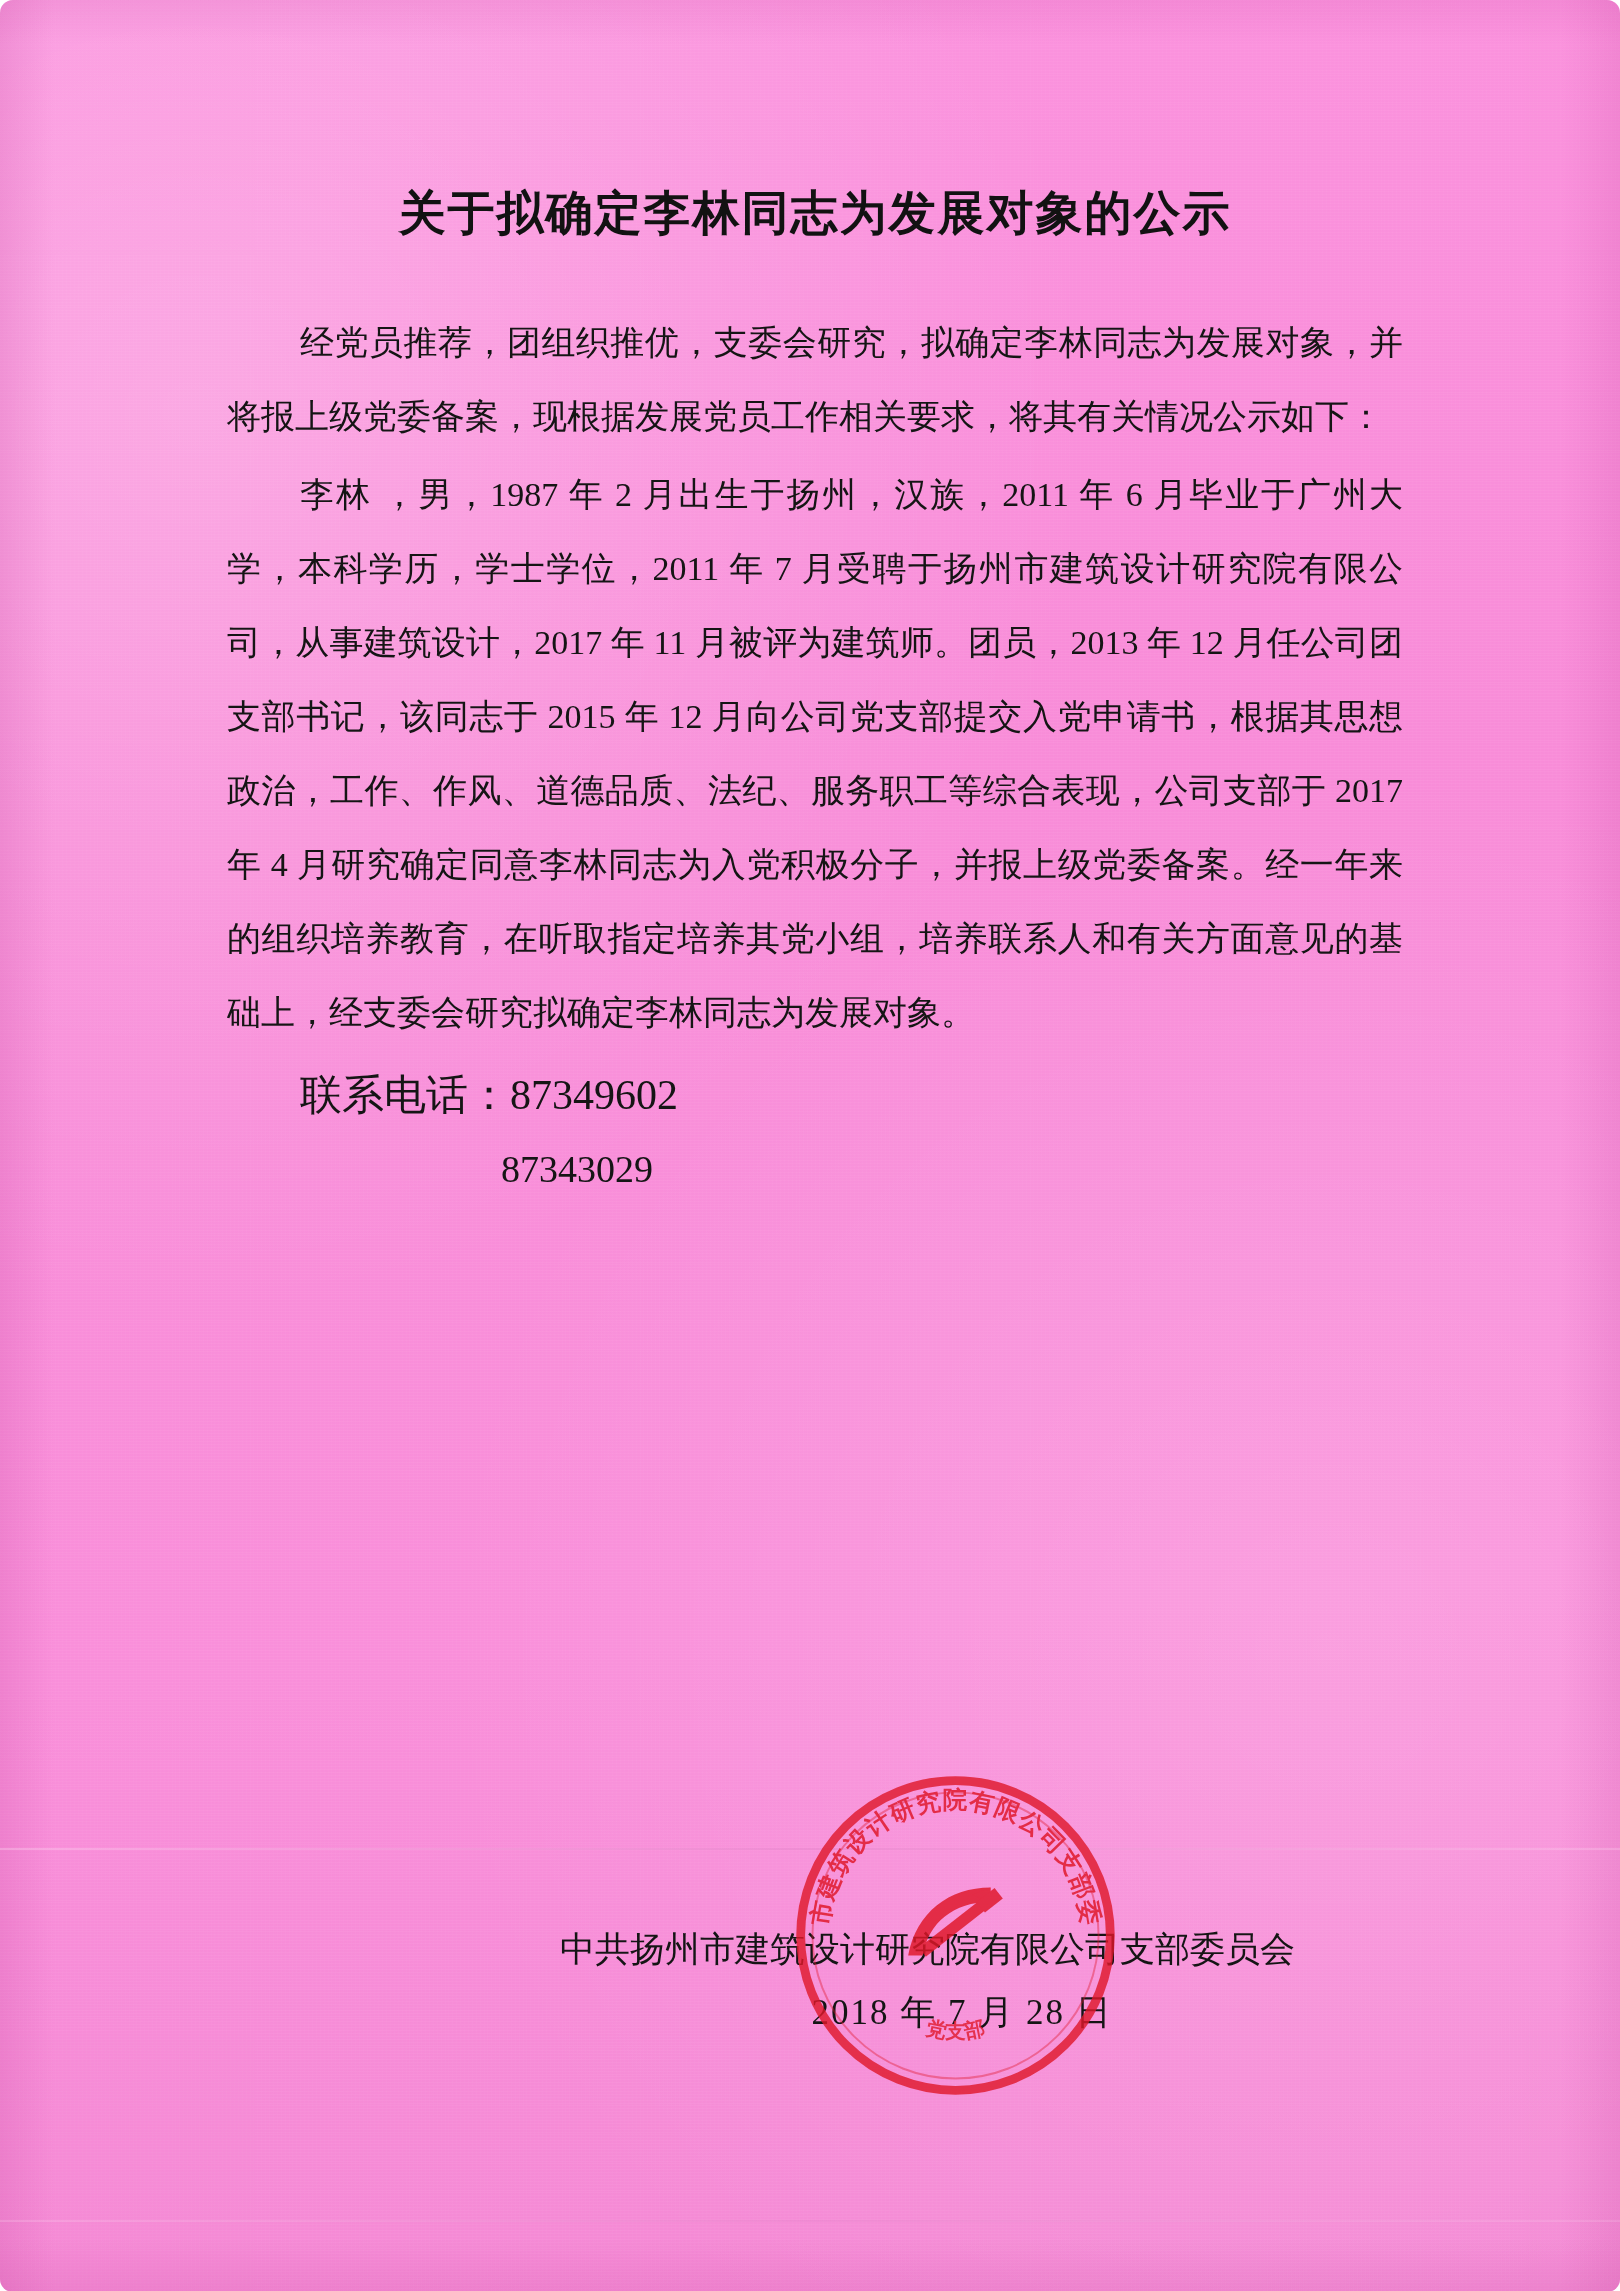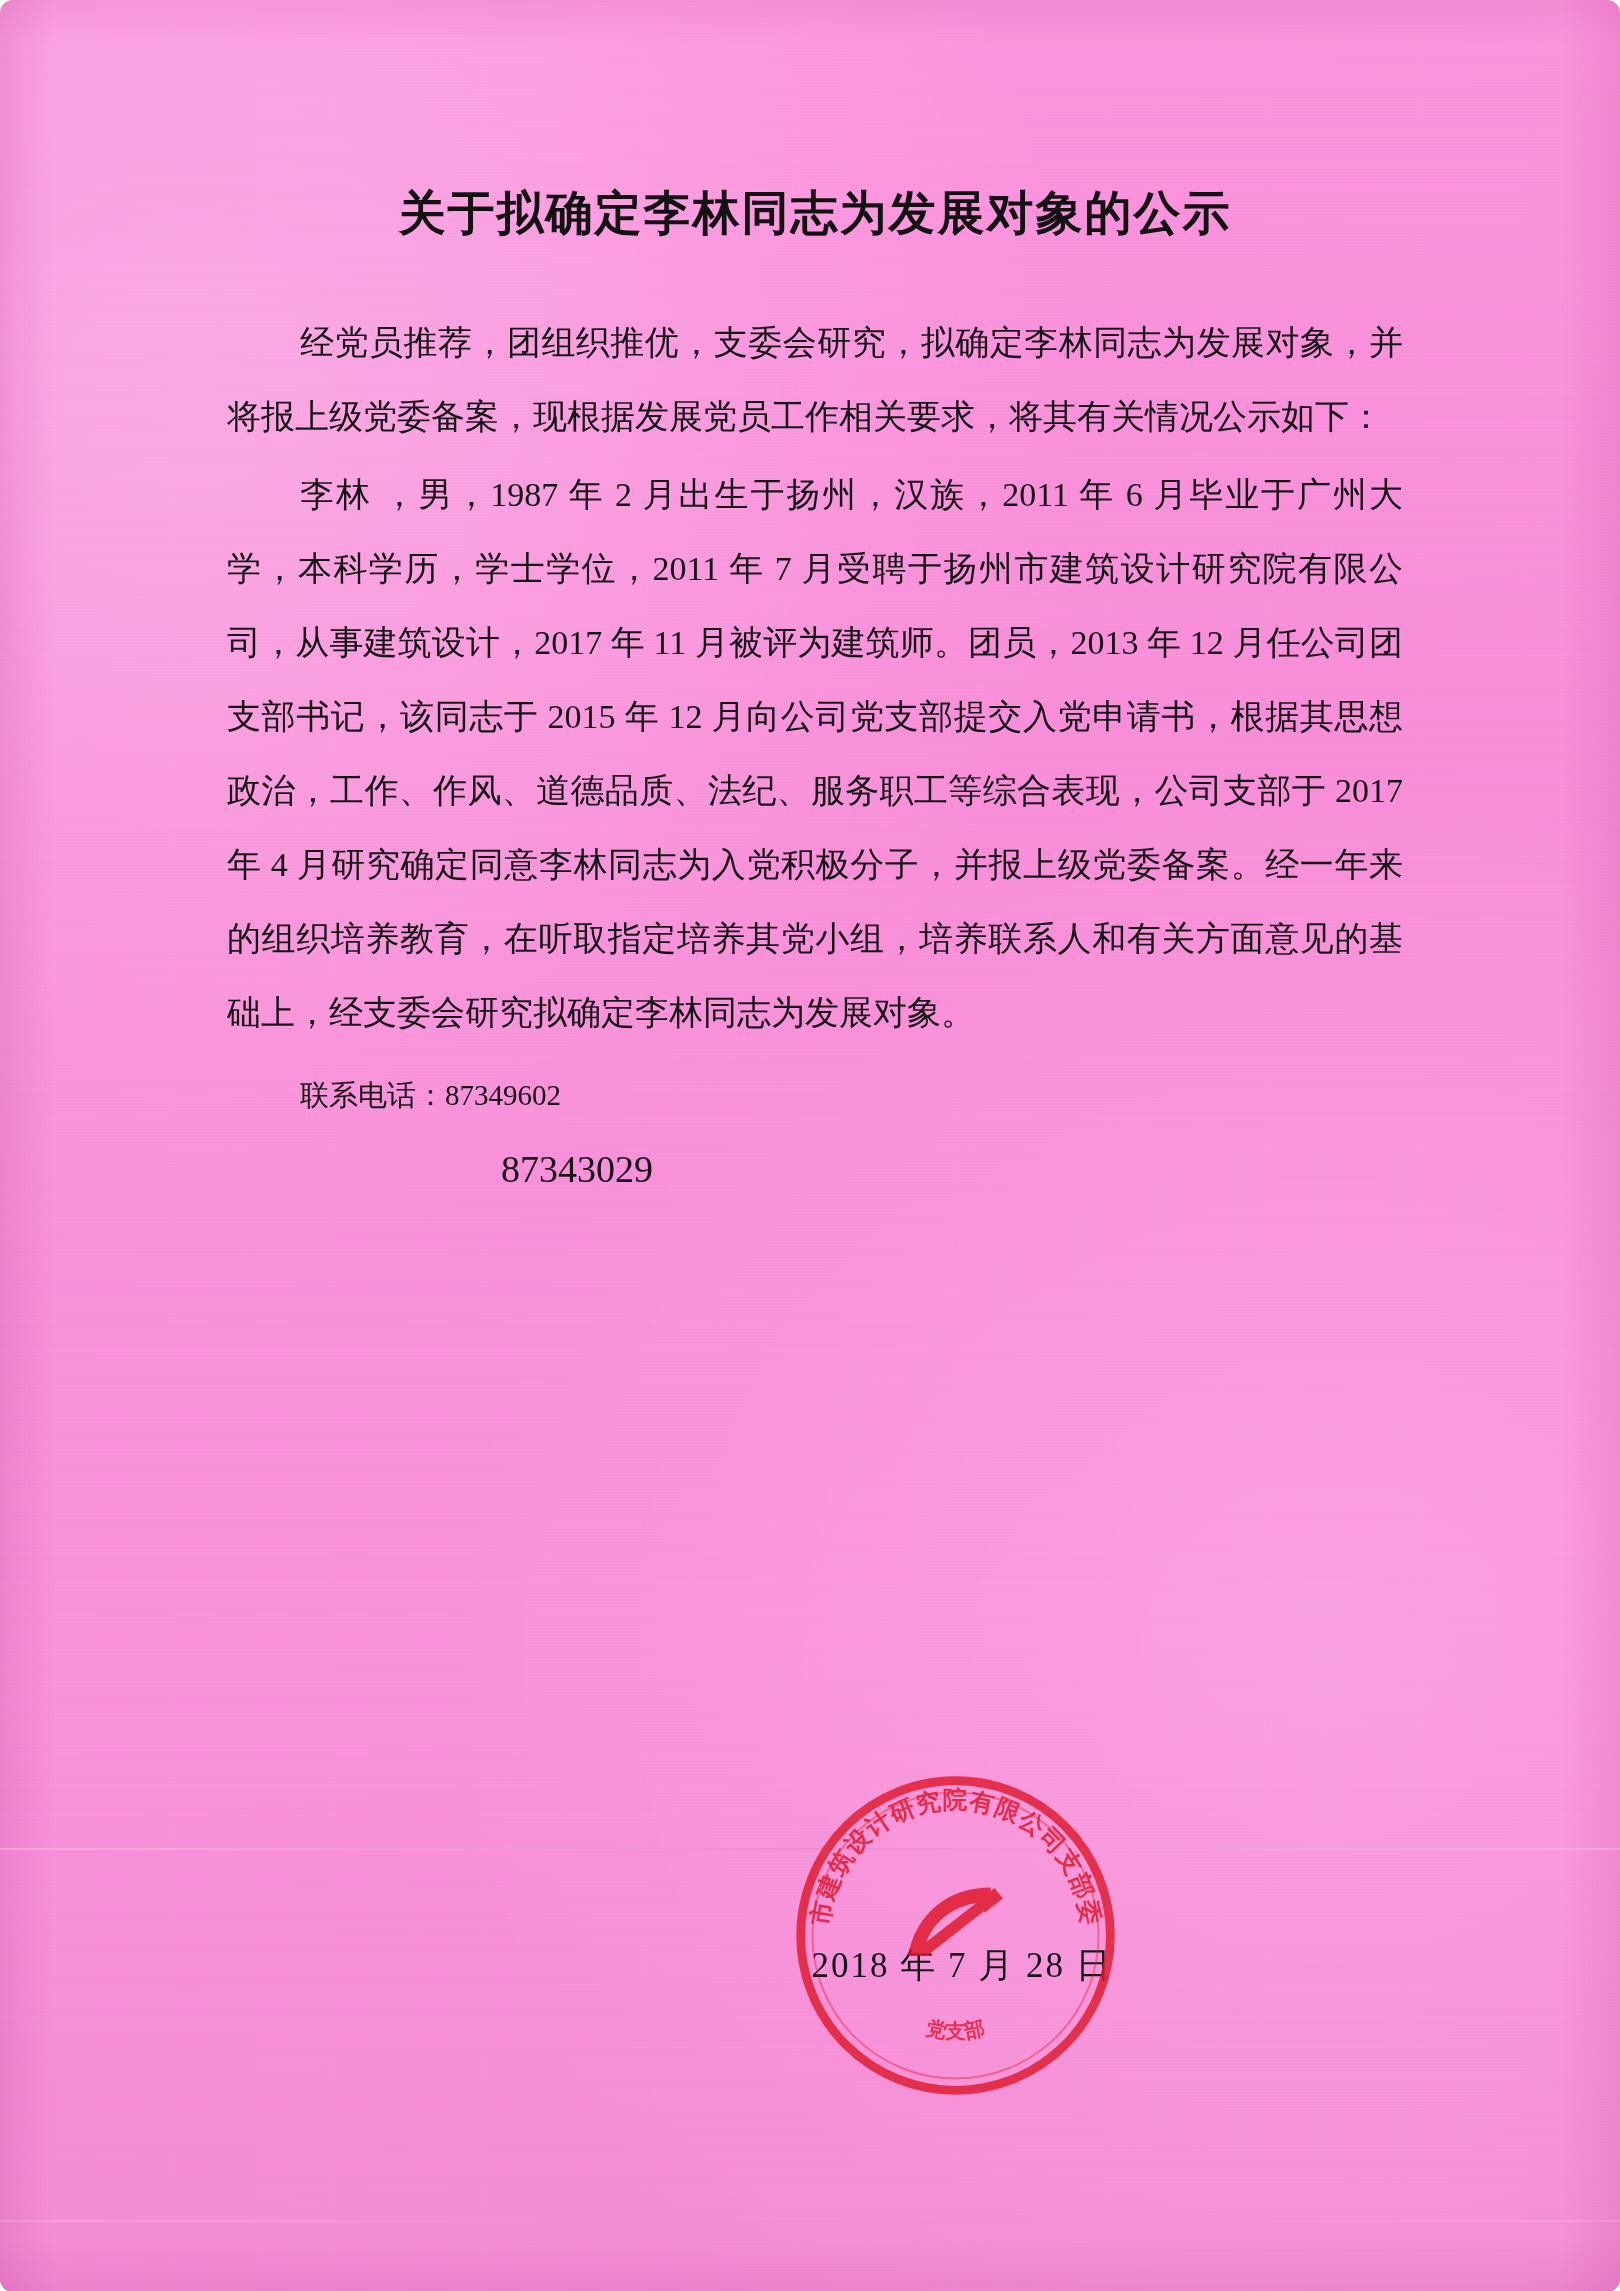--- a/index.html
+++ b/index.html
@@ -78,21 +78,21 @@
     text-justify: inter-ideograph;
     color: #151515;
   }
   .para {
     text-indent: 73px;
     margin: 0 0 3.9px 0;
   }
   .tel-line {
     margin-top: 7.8px;
     text-indent: 73px;
-    font-size: 29px;
+    font-size: 42px;
     line-height: 74px;
   }
   .tel-line2 {
     text-indent: 274px;
     font-size: 38px;
     line-height: 74px;
   }
   .signature {
     position: absolute;
     left: 227px;
@@ -151,20 +151,21 @@
 
     <div class="body-text">
       <p class="para">经党员推荐，团组织推优，支委会研究，拟确定李林同志为发展对象，并将报上级党委备案，现根据发展党员工作相关要求，将其有关情况公示如下：</p>
       <p class="para">李林 ，男，1987 年 2 月出生于扬州，汉族，2011 年 6 月毕业于广州大学，本科学历，学士学位，2011 年 7 月受聘于扬州市建筑设计研究院有限公司，从事建筑设计，2017 年 11 月被评为建筑师。团员，2013 年 12 月任公司团支部书记，该同志于 2015 年 12 月向公司党支部提交入党申请书，根据其思想政治，工作、作风、道德品质、法纪、服务职工等综合表现，公司支部于 2017 年 4 月研究确定同意李林同志为入党积极分子，并报上级党委备案。经一年来的组织培养教育，在听取指定培养其党小组，培养联系人和有关方面意见的基础上，经支委会研究拟确定李林同志为发展对象。</p>
       <div class="tel-line">联系电话：87349602</div>
       <div class="tel-line2">87343029</div>
     </div>
   </div>
 
   <div class="signature">
+    <div class="sign-org">中共扬州市建筑设计研究院有限公司支部委员会</div>
     <div class="sign-date">2018 年 7 月 28 日</div>
   </div>
 
   <div class="seal">
     <svg width="343" height="343" viewBox="0 0 350 350" aria-hidden="true">
       <defs>
         <path id="arcTop" d="M 45,175 A 130,130 0 0 1 305,175"></path>
         <path id="arcBottom" d="M 70,175 A 105,105 0 0 0 280,175"></path>
       </defs>
       <circle cx="175" cy="175" r="158" fill="none" stroke="#e0182a" stroke-width="9" opacity="0.92"></circle>

